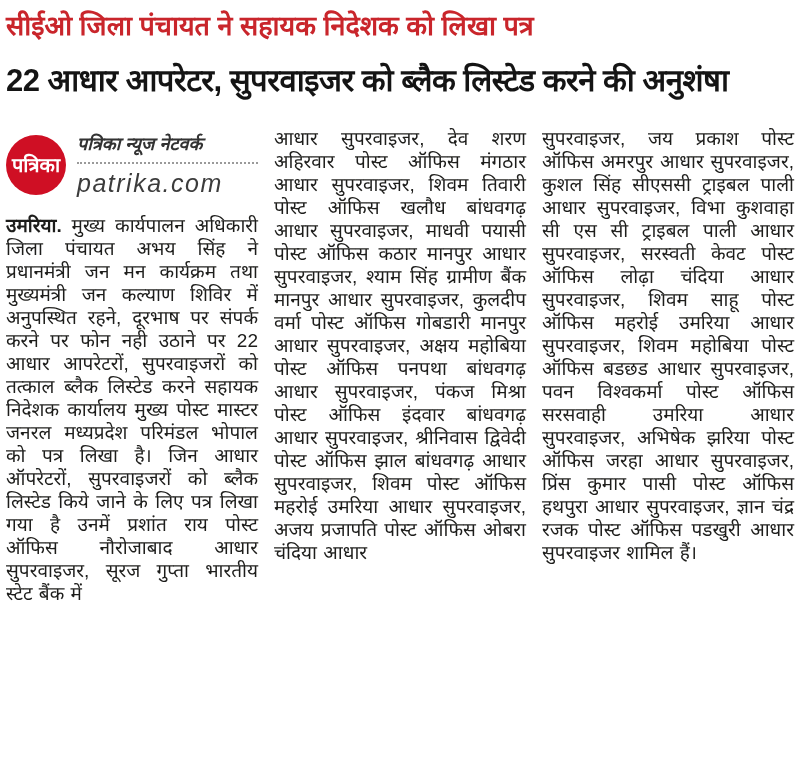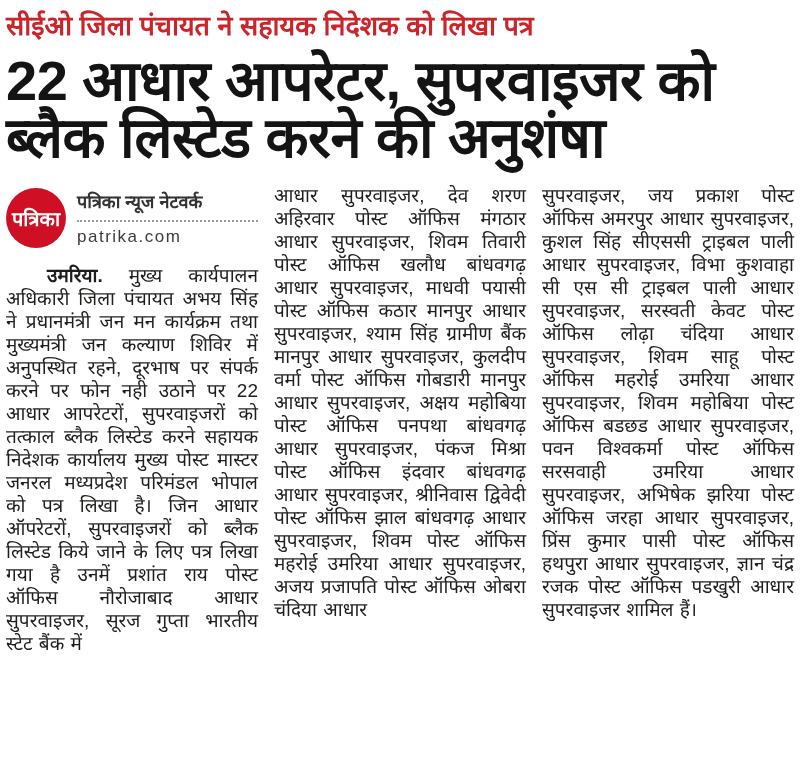--- a/index.html
+++ b/index.html
@@ -21,21 +21,21 @@
   .kicker {
     color: var(--accent-red, #c9252b);
     font-size: 27px;
     font-weight: 700;
     line-height: 37px;
     letter-spacing: 0;
   }
 
   .headline {
     color: #141414;
-    font-size: 56px;
+    font-size: 31px;
     font-weight: 800;
     line-height: 57px;
     margin-top: 7px;
     letter-spacing: -0.5px;
   }
 
   .columns {
     display: flex;
     gap: 16px;
     margin-top: 18px;
@@ -55,44 +55,44 @@
     border-radius: 50%;
     background: var(--logo-red, #cf0f24);
     color: #ffffff;
     display: flex;
     align-items: center;
     justify-content: center;
     font-size: 20px;
     font-weight: 700;
     flex: 0 0 auto;
   }
-  .byline-right { flex: 1 1 auto; }
+  .byline-right { flex: 1 1 auto; font-style: italic; }
   .network {
     font-size: 18px;
     font-weight: 600;
     color: #333333;
     padding-bottom: 7px;
     border-bottom: 2px dotted #9a9a9a;
     white-space: nowrap;
   }
   .site {
-    font-size: 17px;
+    font-size: 25px;
     color: #3c3c3c;
     letter-spacing: 1.5px;
     padding-top: 5px;
   }
 
   .body-text {
     font-size: 19px;
     line-height: 23px;
     text-align: justify;
     color: var(--text, #1d1d1b);
     word-spacing: 1px;
   }
-  .dateline { font-weight: 800; margin-left: 41px; }
+  .dateline { font-weight: 800; }
 </style>
 </head>
 <body>
 
 <div class="page">
 
   <div class="kicker">सीईओ जिला पंचायत ने सहायक निदेशक को लिखा पत्र</div>
 
   <h1 class="headline">22 आधार आपरेटर, सुपरवाइजर को ब्लैक लिस्टेड करने की अनुशंषा</h1>
 

